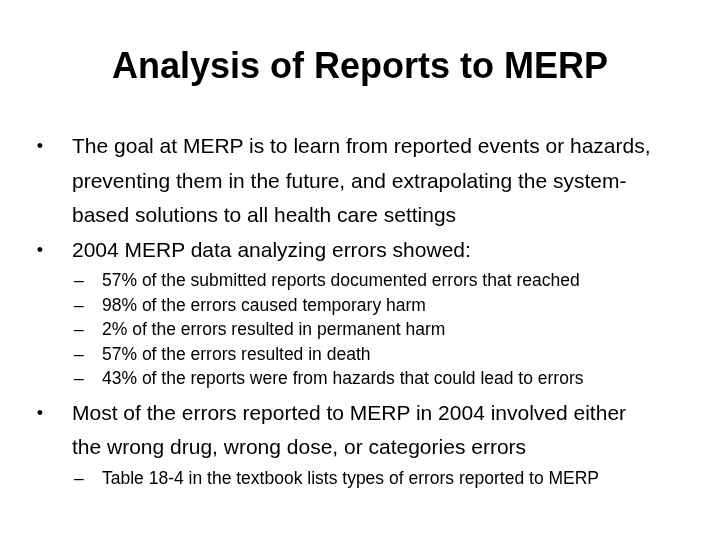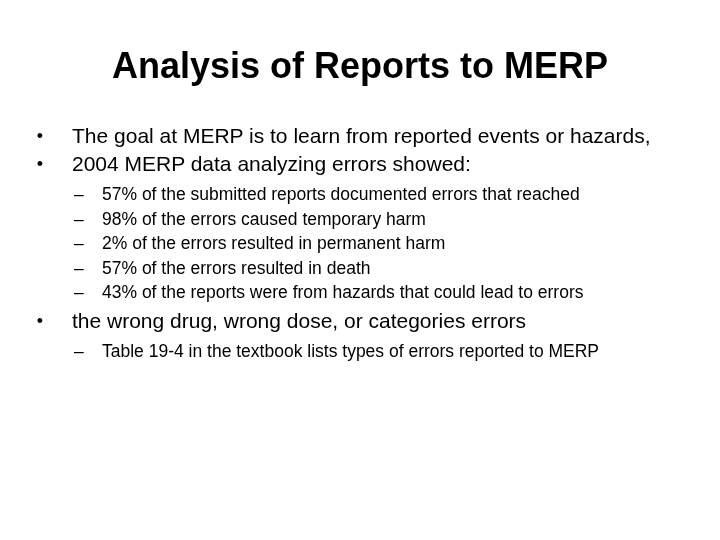--- a/index.html
+++ b/index.html
@@ -50,20 +50,21 @@
       position: absolute;
       left: -42px;
       top: 0;
       width: 20px;
       text-align: center;
       font-size: 18px;
     }
     .l1 .text {
       display: block;
       padding-left: 0;
+      margin-top: 10px;
     }
     .l2 {
       position: relative;
       margin-left: 102px;
       font-size: 17.5px;
       line-height: 24.5px;
       width: 580px;
     }
     .l2 .dash {
       position: absolute;
@@ -75,20 +76,22 @@
 <body>
 
 <div class="slide">
   <div class="title">Analysis of Reports to MERP</div>
 
   <div class="body">
 
     <div class="l1">
       <span class="bullet">•</span>
       <span class="text">The goal at MERP is to learn from reported events or hazards,</span>
+      <span class="text">preventing them in the future, and extrapolating the system-</span>
+      <span class="text">based solutions to all health care settings</span>
     </div>
 
     <div class="l1" style="margin-top:3px;">
       <span class="bullet">•</span>
       <span class="text">2004 MERP data analyzing errors showed:</span>
     </div>
 
     <div class="l2" style="margin-top:6px;">
       <span class="dash">–</span>
       <span style="display:block">57% of the submitted reports documented errors that reached</span>
@@ -105,22 +108,23 @@
       <span class="dash">–</span>
       <span style="display:block">57% of the errors resulted in death</span>
     </div>
     <div class="l2">
       <span class="dash">–</span>
       <span style="display:block">43% of the reports were from hazards that could lead to errors</span>
     </div>
 
     <div class="l1" style="margin-top:4px;">
       <span class="bullet">•</span>
+      <span class="text">Most of the errors reported to MERP in 2004 involved either</span>
       <span class="text">the wrong drug, wrong dose, or categories errors</span>
     </div>
 
     <div class="l2" style="margin-top:6px;">
       <span class="dash">–</span>
-      <span style="display:block">Table 19-4 in the textbook lists types of errors reported to MERP</span>
+      <span style="display:block">Table 18-4 in the textbook lists types of errors reported to MERP</span>
     </div>
 
   </div>
 </div>
 
 </body></html>

